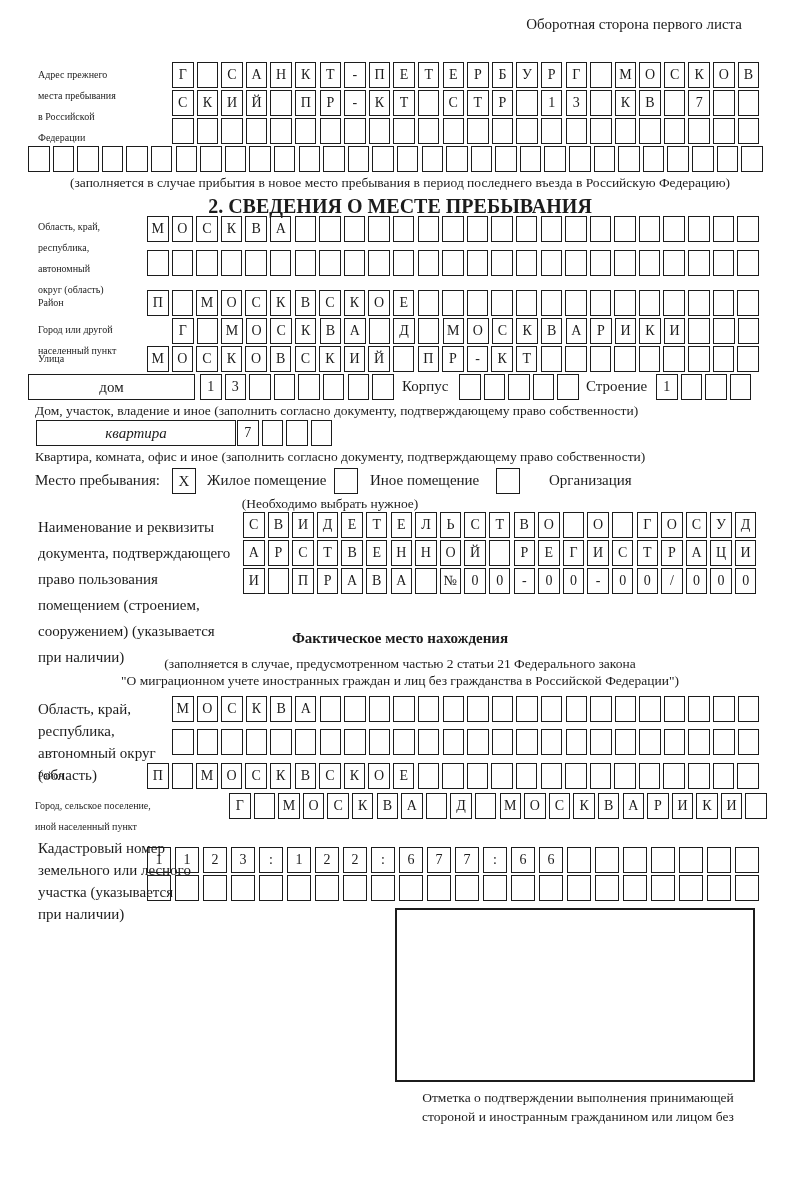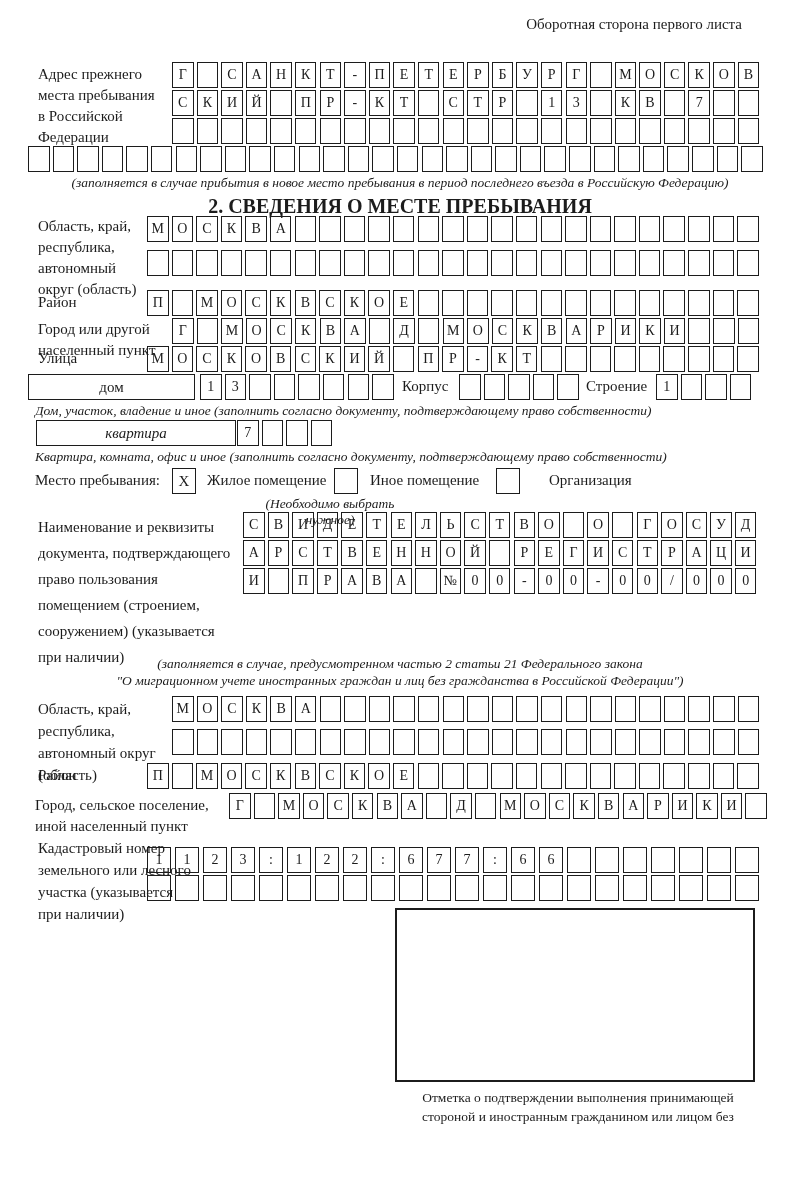--- a/index.html
+++ b/index.html
@@ -5,23 +5,23 @@
   html,body{margin:0;padding:0;background:#fff;}
   #page{
     position:relative;
     width:800px;height:1124px;
     background:#fff;
     color:#1c1c1c;
     font-family:"Liberation Serif","DejaVu Serif",serif;
     overflow:hidden;
   }
   .abs{position:absolute;}
-  .lbl{font-size:15px;line-height:21px;white-space:pre-line;}
+  .lbl{font-size:10px;line-height:21px;white-space:pre-line;}
   .lbl-wide{font-size:15px;line-height:22px;white-space:pre-line;}
-  .cap{font-size:13.5px;font-style:italic;}
+  .cap{font-size:13.5px;}
   .center{left:0;width:100%;text-align:center;}
   .title{font-weight:bold;font-size:20px;}
   .cellrow{display:flex;}
   .cell{
     box-sizing:border-box;
     width:21.5px;height:26px;
     border:1.7px solid #1c1c1c;
     margin-right:3.1px;
     display:inline-flex;align-items:center;justify-content:center;
     font-size:14px;line-height:1;
@@ -430,20 +430,21 @@
       <span class="cell">0</span>
       <span class="cell">-</span>
       <span class="cell">0</span>
       <span class="cell">0</span>
       <span class="cell">/</span>
       <span class="cell">0</span>
       <span class="cell">0</span>
       <span class="cell">0</span>
     </div>
 
+  <div class="abs title center" style="top:630px;font-size:15px;">Фактическое место нахождения</div>
   <div class="abs cap center" style="top:656px;">(заполняется в случае, предусмотренном частью 2 статьи 21 Федерального закона</div>
   <div class="abs cap center" style="top:673px;">"О миграционном учете иностранных граждан и лиц без гражданства в Российской Федерации")</div>
 
   <div class="abs lbl-wide" style="left:38px;top:698px;">Область, край,
 республика,
 автономный округ
 (область)</div>
   <div class="abs cellrow" style="left:172px;top:696px;">
       <span class="cell">М</span>
       <span class="cell">О</span>

